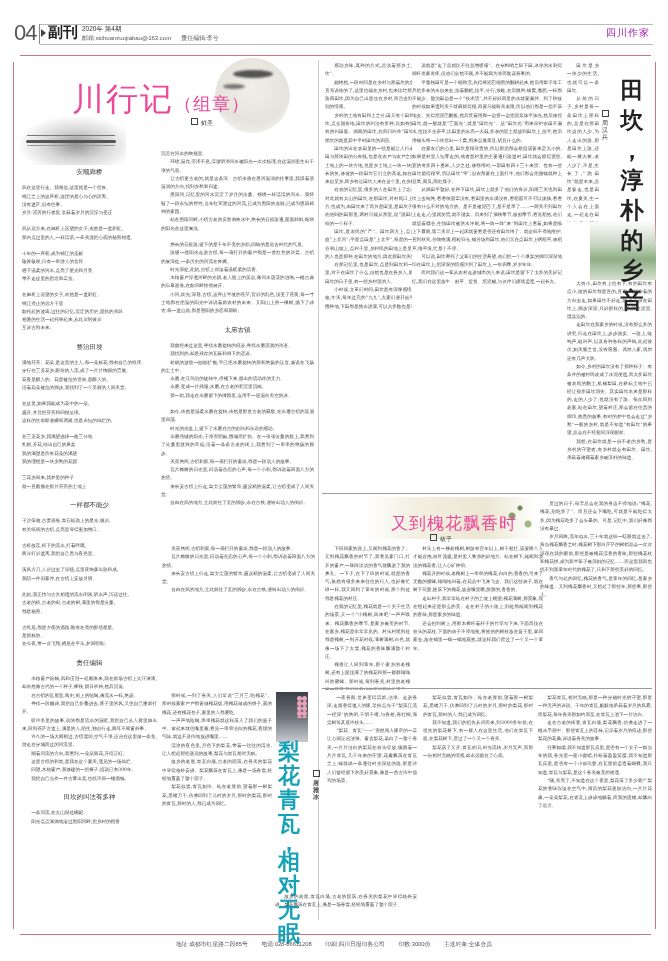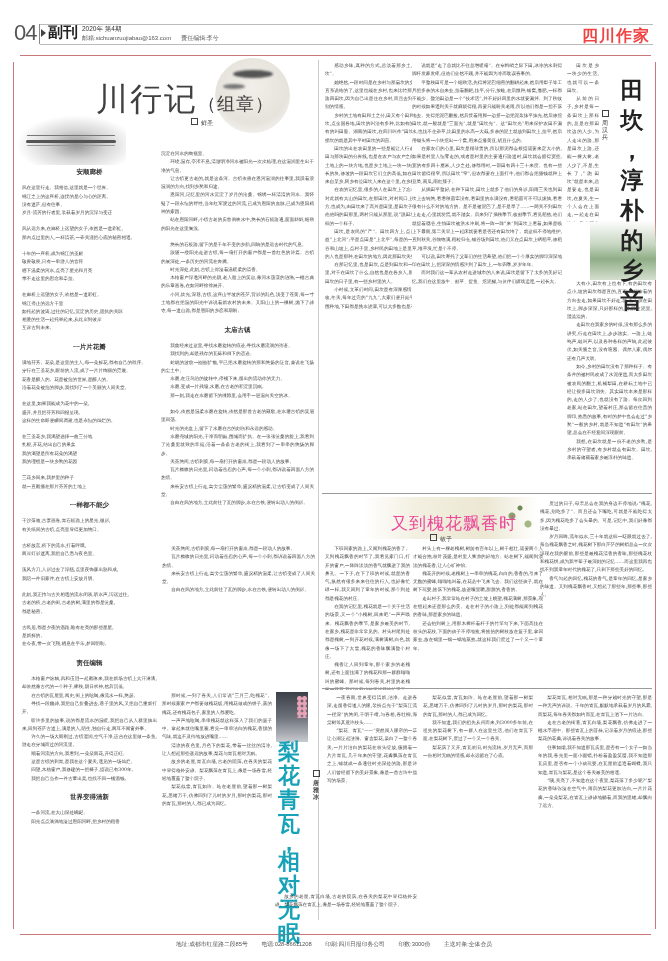--- a/index.html
+++ b/index.html
@@ -9,33 +9,33 @@
   .masthead { position: absolute; left: 0; top: 0; width: 668px; height: 50px; }
   .mh-num { position: absolute; left: 14px; top: 20px; font-family: "Liberation Sans", sans-serif; font-size: 22px; color: #555; font-weight: 300; letter-spacing: -1px; }
   .mh-arrow { position: absolute; left: 41px; top: 29px; width: 0; height: 0; border-top: 4px solid transparent; border-bottom: 4px solid transparent; border-left: 5px solid #444; }
   .mh-vline { position: absolute; left: 39px; top: 24px; width: 1px; height: 20px; background: #888; }
   .mh-title { position: absolute; left: 48px; top: 23px; font-family: "DejaVu Sans", sans-serif; font-size: 15px; font-weight: bold; color: #222; }
   .mh-meta1 { position: absolute; left: 82px; top: 25px; font-family: "Liberation Sans", sans-serif; font-size: 6.5px; color: #333; }
   .mh-meta2 { position: absolute; left: 82px; top: 34px; font-family: "Liberation Sans", sans-serif; font-size: 6px; color: #555; }
   .mh-meta2 span { margin-left: 10px; }
   .mh-line-top { position: absolute; left: 40px; top: 24px; right: 15px; height: 1px; background: #bbb; }
   .mh-line-bot { position: absolute; left: 40px; top: 44px; right: 15px; height: 1px; background: #bbb; }
-  .mh-brand { position: absolute; right: 18px; top: 26px; font-family: "DejaVu Sans", sans-serif; font-size: 16px; font-weight: bold; color: #ef4444; letter-spacing: 1px; }
+  .mh-brand { position: absolute; right: 18px; top: 26px; font-family: "DejaVu Sans", sans-serif; font-size: 10px; font-weight: normal; color: #a21caf; letter-spacing: 1px; }
 
   .frame { position: absolute; border: 1.5px solid #c9787a; }
   .frame-notch { position: absolute; width: 12px; height: 12px; background: #fff; }
 
   .col { position: absolute; font-size: 4.6px; line-height: 8.3px; color: #444; text-align: justify; overflow: hidden; }
   .col p { text-indent: 2em; margin-bottom: 0; }
   .col p.poem { text-indent: 0; }
   .col .gap { height: 8px; }
-  .subhead { text-align: center; font-family: "DejaVu Sans", sans-serif; font-size: 6.5px; font-weight: bold; color: #333; margin: 10px 0 8px; }
+  .subhead { text-align: center; font-family: "DejaVu Sans", sans-serif; font-size: 6.5px; font-weight: normal; color: #333; margin: 10px 0 8px; }
   .col-divider { position: absolute; width: 1px; background: #ccc; }
 
-  .title-chuan { position: absolute; left: 96px; top: 78px; font-family: Liberation Sans, sans-serif; font-size: 32px; color: #404040; letter-spacing: 2px; }
+  .title-chuan { position: absolute; left: 72px; top: 78px; font-family: Liberation Sans, sans-serif; font-size: 32px; color: #ec4899; letter-spacing: 2px; }
   .title-chuan small { font-size: 18px; letter-spacing: 1px; }
   .byline-chuan { position: absolute; left: 191px; top: 118px; font-size: 6px; color: #444; }
   .byline-chuan::before { content: ""; display: inline-block; width: 5px; height: 5px; border: 0.8px solid #444; margin-right: 3px; vertical-align: -0.5px; }
 
   .ink-landscape { position: absolute; left: 16px; top: 115px; width: 110px; height: 50px;
     background: radial-gradient(ellipse at 55% 60%, rgba(60,60,60,0.55) 0%, rgba(120,120,120,0.3) 35%, rgba(255,255,255,0) 70%); }
   .ink-landscape::after { content: ""; position: absolute; left: 10px; top: 25px; width: 90px; height: 3px; background: #555; border-radius: 2px; box-shadow: 0 -6px 0 -1px #777, 0 4px 0 -1px #999; }
   .ink-circle { position: absolute; left: 215px; top: 58px; width: 75px; height: 75px; border-radius: 50%;
     background: radial-gradient(circle at 50% 40%, #f1efe9 0%, #e6e3dc 60%, #fff 100%); }
   .ink-circle::before { content: ""; position: absolute; left: 18px; top: 12px; width: 40px; height: 8px; background: #555; border-radius: 50%; filter: blur(1px); }
@@ -109,21 +109,21 @@
   <p class="poem">敬畏敬畏,只有一串游人的音符</p>
   <p class="poem">栖下温柔的河水,点亮了星光和月亮</p>
   <p class="poem">带不走这里的思念和牵挂。</p>
   <div class="gap"></div>
   <p class="poem">在廊桥上远望的女子,依然是一道彩虹。</p>
   <p class="poem">锦江停止的远方千里</p>
   <p class="poem">如托起的波涛,过往的记忆,沉淀的历史,固执的天际</p>
   <p class="poem">相爱的生活一起托举起来,从此岸到彼岸</p>
   <p class="poem">互诉古到未来。</p>
 
-  <div class="subhead">一片片花瓣</div>
+  <div class="subhead">整治田埂</div>
   <p class="poem">满地芬芳。花朵,是这里的主人,每一朵鲜花,都有自己的秩序。</p>
   <p class="poem">穿行在三圣花乡,眼前的人流,成了一片片绚丽的霓裳。</p>
   <p class="poem">花香是醉人的。花是被拉的世界,是醉人的。</p>
   <p class="poem">沿着花朵被拉的脚步,我找到了一个美丽的人间天堂。</p>
   <div class="gap"></div>
   <p class="poem">在这里,如果我能成为花中的一朵,</p>
   <p class="poem">盛开,并且把芬芳和回报呈现。</p>
   <p class="poem">这样的生命即便瞬间凋谢,也是永恒的灿烂的。</p>
   <div class="gap"></div>
   <p class="poem">在三圣花乡,我渴望选择一曲三分地</p>
@@ -156,21 +156,21 @@
   <p>木格窗户滚轴,风和伍泪一起雕琢来,我在新场古镇上大汗淋漓,却依然像古代的一个种子,棒秧,阴日求神,然后沉低。</p>
   <p>在古镇的瓦屋里,阅史,街上的吆喝,像流水一样,悠瑟。</p>
   <p>寻找一段幽静,我把自己折叠进去,巷子里的风,又把自己重新打开。</p>
   <p>听许多里的故事,说的都是流水的温暖,我把自己从人群里抽出来,回到苍茫古道上,满是的人,陌生,独自行走,两耳不闻窗外事。</p>
   <p>许久的一场大雨刚过,古镇湿润,空气干净,适合在这里做一条鱼,游走在穿城而过的河流里。</p>
   <p>顺着河流的方向,我看到,一朵朵雨花,开得正旺。</p>
   <p>这是古镇的刺青,是我在这个夏天,遇见的一场灿烂。</p>
   <p>回望,木格窗户,我修建的一把椅子,据说已有300年。</p>
   <p>我把自己当作一件古董出卖,也找不回一顿酒钱。</p>
 
-  <div class="subhead">世界变得清新</div>
+  <div class="subhead">田坎的叫法有多种</div>
   <p>一条河流,在大山深处蜿蜒。</p>
   <p>阳光点点滴滴地漫过恩阳河畔,把乡村的稻香</p>
 </div>
 
 <div class="col" style="left:161px; top:150px; width:153px; height:390px;">
   <p style="text-indent:0">沉淀在河水的绚视里。</p>
   <p>环绕,温存,亭涩不息,清澈明净河水被阳光一次次梳理,在这温润里生出干净的气息。</p>
   <p>让古镇更古老的,就是这条河。古镇依偎在恩河温润的往事里,我踩着浪温润的方向,找到乡愁和归途。</p>
   <p>恩阳河,记忆里的河水沉淀了岁月的沧桑。锦绣一杯清清的河水。我怀疑了一段永恒的野性,当年红军渡过的河流,已成为恩阳的血脉,已成为恩阳精神的家园。</p>
   <p>站在恩阳河畔,小镇古老的房舍倒映水中,悠长的石板路通,面面斜斜,细致的阳光在这里搁浅。</p>

